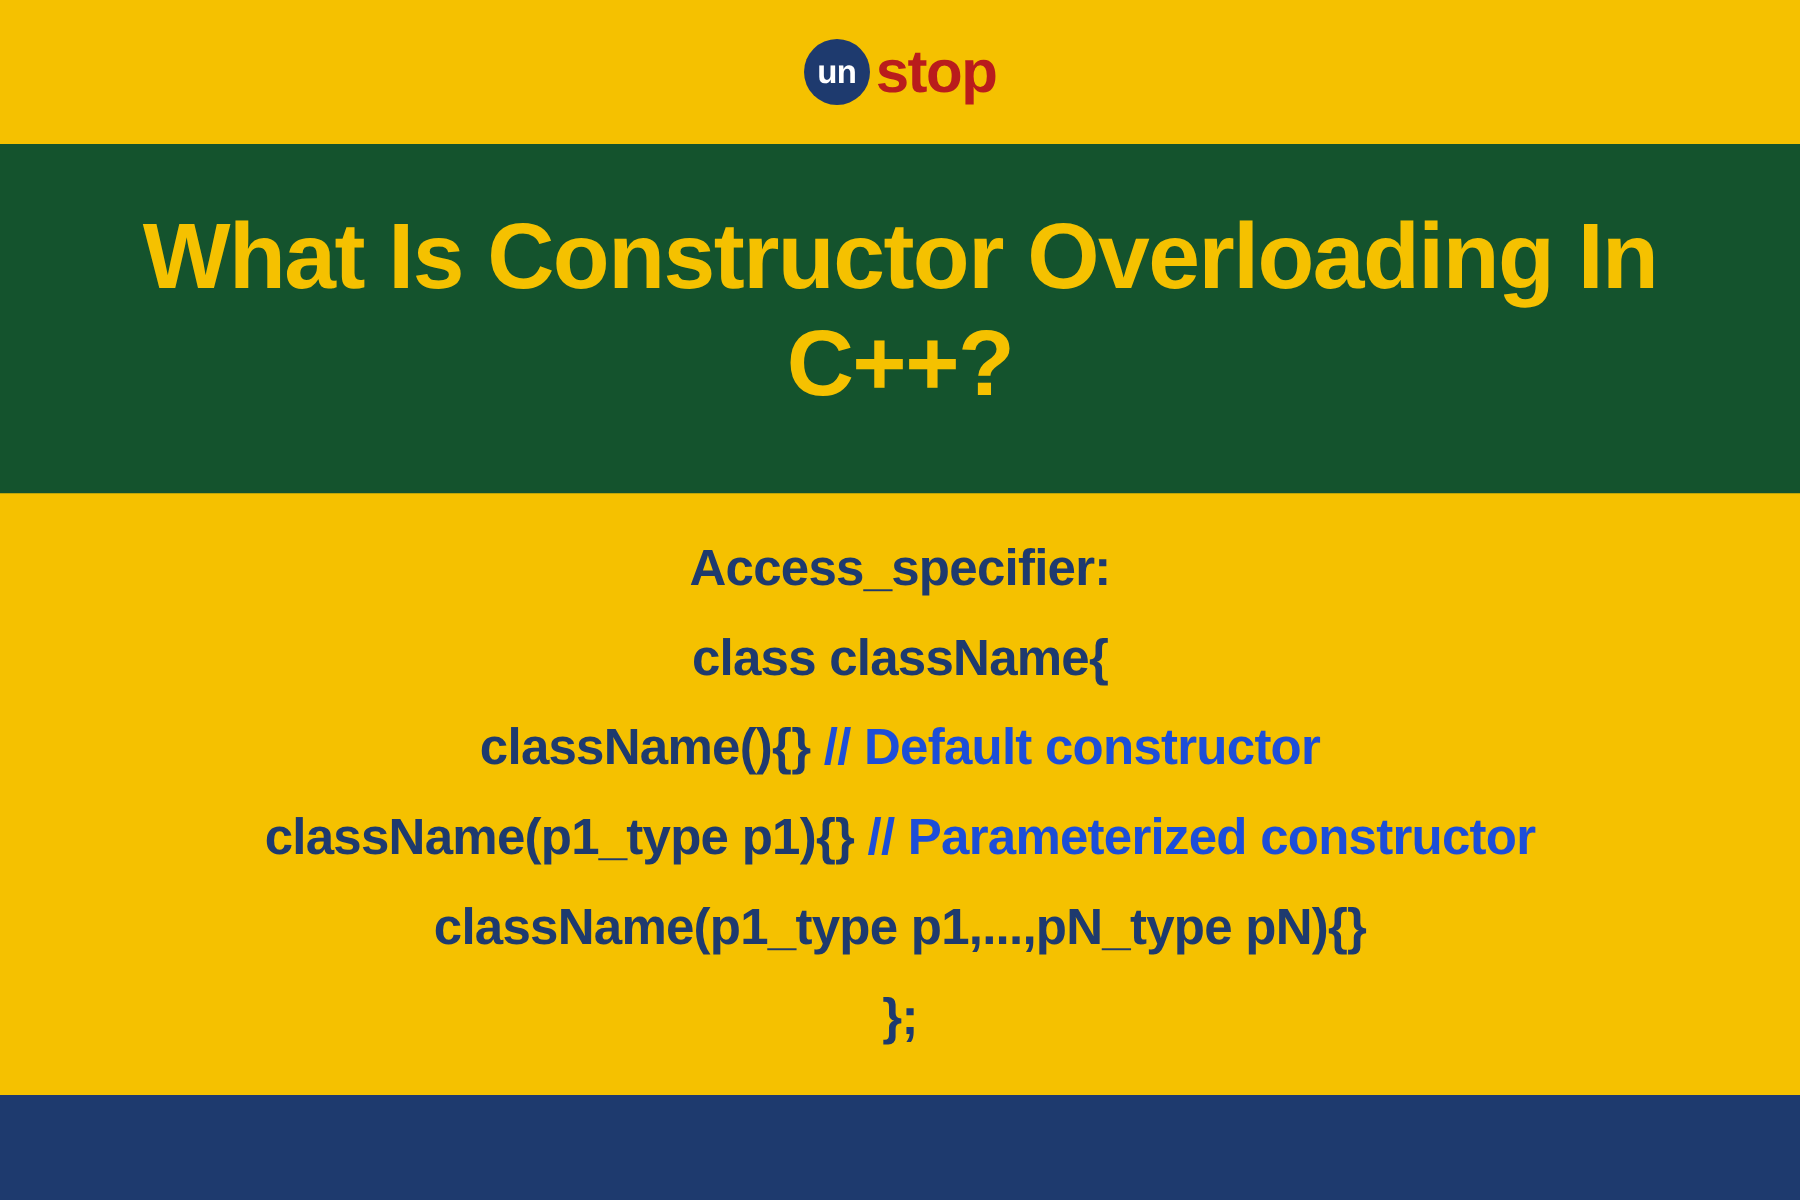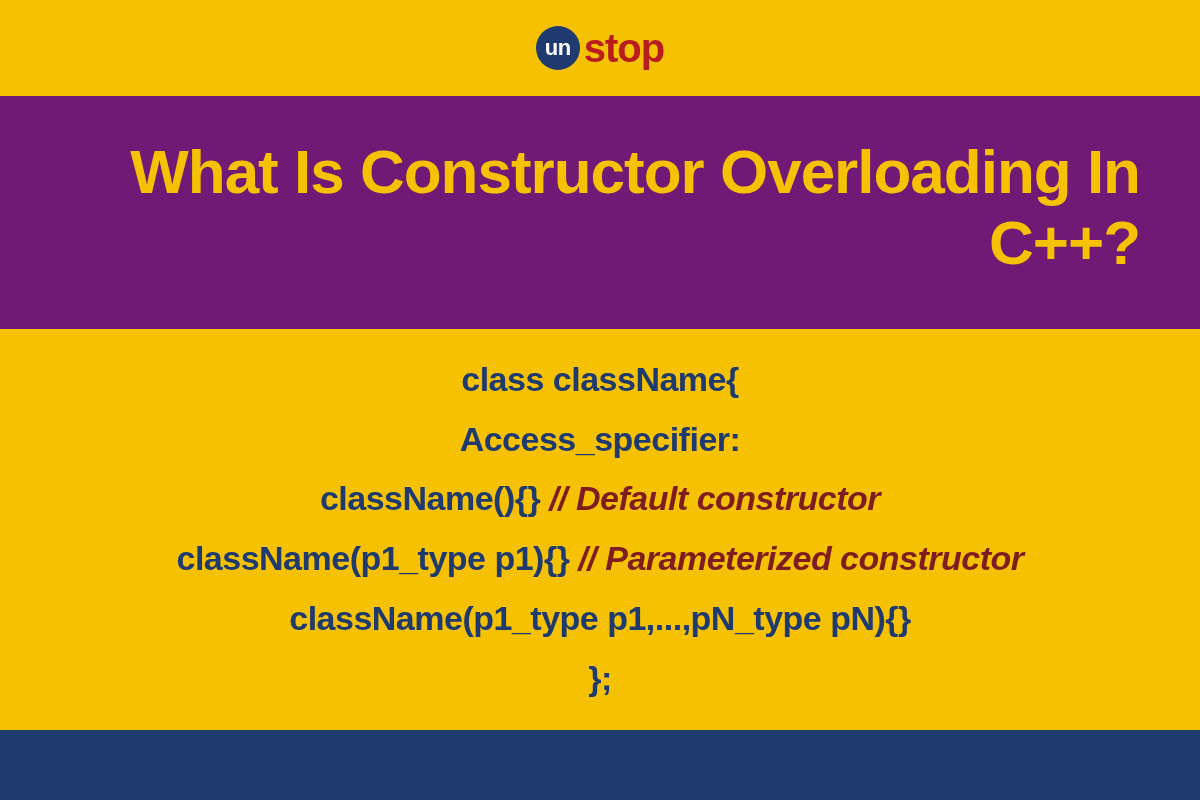--- a/index.html
+++ b/index.html
@@ -37,23 +37,23 @@
     font-size: 22px;
     letter-spacing: -0.5px;
   }
   .logo-text {
     color: #b91c1c;
     font-size: 40px;
     font-weight: 800;
     letter-spacing: -1px;
   }
   .title-band {
-    background: #701a75;
+    background: #14532d;
     padding: 40px 60px 50px 60px;
-    text-align: right;
+    text-align: center;
   }
   .title-text {
     color: #f5c100;
     font-size: 62px;
     font-weight: 800;
     line-height: 1.15;
     letter-spacing: -1px;
   }
   .code-area {
     flex: 1;
@@ -66,21 +66,21 @@
     padding: 0 40px;
   }
   .code-line {
     font-size: 34px;
     font-weight: 800;
     color: #1e3a6e;
     text-align: center;
     line-height: 1.35;
     letter-spacing: -0.5px;
   }
-  .comment { color: #7f1d1d; font-style: italic; }
+  .comment { color: #1d4ed8; }
   .bottom-band {
     height: 70px;
     background: #1e3a6e;
   }
 </style>
 </head>
 <body>
 
 <div class="top-bar">
   <div class="logo-wrap">
@@ -89,22 +89,22 @@
     </div>
     <span class="logo-text">stop</span>
   </div>
 </div>
 
 <div class="title-band">
   <div class="title-text">What Is Constructor Overloading In C++?</div>
 </div>
 
 <div class="code-area">
+  <div class="code-line">Access_specifier:</div>
   <div class="code-line">class className{</div>
-  <div class="code-line">Access_specifier:</div>
   <div class="code-line">
     <span>className(){} </span><span class="comment">// Default constructor</span>
   </div>
   <div class="code-line">
     <span>className(p1_type p1){} </span><span class="comment">// Parameterized constructor</span>
   </div>
   <div class="code-line">className(p1_type p1,...,pN_type pN){}</div>
   <div class="code-line">};</div>
 </div>
 

